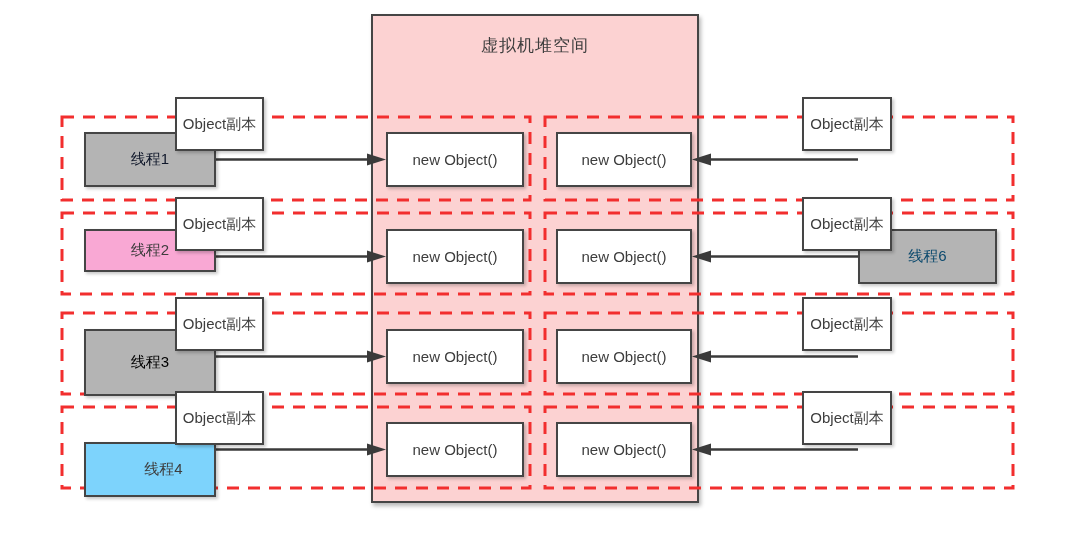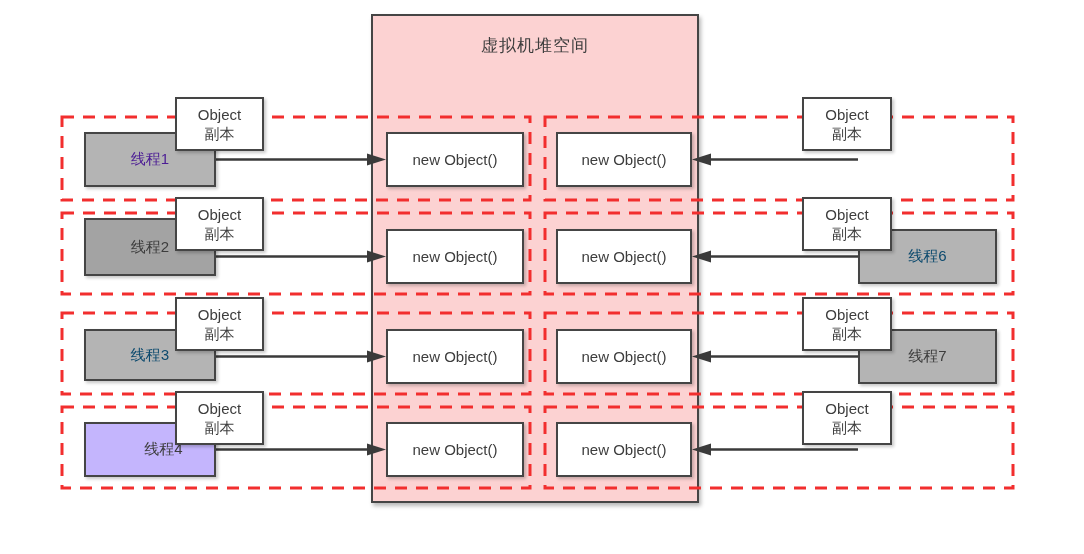--- a/index.html
+++ b/index.html
@@ -41,21 +41,21 @@
     display: flex;
     align-items: center;
     justify-content: center;
     font-size: 15px;
     color: #3d3d3d;
     box-shadow: 2px 2px 3px rgba(0,0,0,0.22);
     white-space: nowrap;
   }
   .box.white { background: #ffffff; }
   .box.gray  { background: #b4b4b4; }
-  .box.copy  { flex-direction: column; line-height: 1.3; text-align: center; }
+  .box.copy  { line-height: 1.3; text-align: center; }
 </style>
 </head>
 <body>
 
 <div class="canvas" style="background: rgb(255, 255, 255);">
   <div class="heap" style="background: rgb(252, 210, 210); border-color: rgb(69, 69, 69);">
     <div class="heap-title" style="color: rgb(61, 61, 61);">虚拟机堆空间</div>
   </div>
   <svg class="overlay" width="1084" height="554" viewBox="0 0 1084 554">
       <rect x="62" y="117" width="468" height="83" fill="none" stroke="#f22e2e" stroke-width="3" stroke-dasharray="12 9"></rect>
@@ -77,56 +77,55 @@
       <line x1="858" y1="356.5" x2="709" y2="356.5" stroke="#3a3a3a" stroke-width="2.5"></line>
       <polygon points="692,356.5 711,350.5 711,362.5" fill="#3a3a3a"></polygon>
       <rect x="62" y="407" width="468" height="81" fill="none" stroke="#f22e2e" stroke-width="3" stroke-dasharray="12 9"></rect>
       <rect x="545" y="407" width="468" height="81" fill="none" stroke="#f22e2e" stroke-width="3" stroke-dasharray="12 9"></rect>
       <line x1="216" y1="449.5" x2="369" y2="449.5" stroke="#3a3a3a" stroke-width="2.5"></line>
       <polygon points="386,449.5 367,443.5 367,455.5" fill="#3a3a3a"></polygon>
       <line x1="858" y1="449.5" x2="709" y2="449.5" stroke="#3a3a3a" stroke-width="2.5"></line>
       <polygon points="692,449.5 711,443.5 711,455.5" fill="#3a3a3a"></polygon>
     </svg>
   <div class="nodes">
-      <div class="box gray" style="left: 84px; top: 132px; width: 132px; height: 55px; border-color: rgb(69, 69, 69); color: #4c1d95; background: rgb(180, 180, 180);">线程1</div>
+      <div class="box gray" style="left: 84px; top: 132px; width: 132px; height: 55px; border-color: rgb(69, 69, 69); color: #0f172a; background: rgb(180, 180, 180);">线程1</div>
       <div class="box white" style="left: 386px; top: 132px; width: 138px; height: 55px; border-color: rgb(69, 69, 69); color: rgb(61, 61, 61); background: rgb(255, 255, 255);">new Object()</div>
       <div class="box white" style="left: 556px; top: 132px; width: 136px; height: 55px; border-color: rgb(69, 69, 69); color: rgb(61, 61, 61); background: rgb(255, 255, 255);">new Object()</div>
       <div class="box white copy" style="left: 175px; top: 97px; width: 89px; height: 54px; border-color: rgb(69, 69, 69); color: rgb(61, 61, 61); background: rgb(255, 255, 255);">
         <span>Object</span>
         <span>副本</span>
       </div>
       <div class="box white copy" style="left: 802px; top: 97px; width: 90px; height: 54px; border-color: rgb(69, 69, 69); color: rgb(61, 61, 61); background: rgb(255, 255, 255);">
         <span>Object</span>
         <span>副本</span>
       </div>
-      <div class="box gray" style="left: 84px; top: 218px; width: 132px; height: 58px; border-color: rgb(69, 69, 69); color: rgb(61, 61, 61); background: #a3a3a3;">线程2</div>
+      <div class="box gray" style="left: 84px; top: 229px; width: 132px; height: 43px; border-color: rgb(69, 69, 69); color: rgb(61, 61, 61); background: #f9a8d4;">线程2</div>
       <div class="box gray" style="left: 858px; top: 229px; width: 139px; height: 55px; border-color: rgb(69, 69, 69); color: #0c4a6e; background: rgb(180, 180, 180);">线程6</div>
       <div class="box white" style="left: 386px; top: 229px; width: 138px; height: 55px; border-color: rgb(69, 69, 69); color: rgb(61, 61, 61); background: rgb(255, 255, 255);">new Object()</div>
       <div class="box white" style="left: 556px; top: 229px; width: 136px; height: 55px; border-color: rgb(69, 69, 69); color: rgb(61, 61, 61); background: rgb(255, 255, 255);">new Object()</div>
       <div class="box white copy" style="left: 175px; top: 197px; width: 89px; height: 54px; border-color: rgb(69, 69, 69); color: rgb(61, 61, 61); background: rgb(255, 255, 255);">
         <span>Object</span>
         <span>副本</span>
       </div>
       <div class="box white copy" style="left: 802px; top: 197px; width: 90px; height: 54px; border-color: rgb(69, 69, 69); color: rgb(61, 61, 61); background: rgb(255, 255, 255);">
         <span>Object</span>
         <span>副本</span>
       </div>
-      <div class="box gray" style="left: 84px; top: 329px; width: 132px; height: 52px; border-color: rgb(69, 69, 69); color: #0c4a6e; background: rgb(180, 180, 180); font-family: Liberation Mono, monospace;">线程3</div>
-      <div class="box gray" style="left: 858px; top: 329px; width: 139px; height: 55px; border-color: rgb(69, 69, 69); color: rgb(61, 61, 61); background: rgb(180, 180, 180);">线程7</div>
+      <div class="box gray" style="left: 84px; top: 329px; width: 132px; height: 67px; border-color: rgb(69, 69, 69); color: #000000; background: rgb(180, 180, 180);">线程3</div>
       <div class="box white" style="left: 386px; top: 329px; width: 138px; height: 55px; border-color: rgb(69, 69, 69); color: rgb(61, 61, 61); background: rgb(255, 255, 255);">new Object()</div>
       <div class="box white" style="left: 556px; top: 329px; width: 136px; height: 55px; border-color: rgb(69, 69, 69); color: rgb(61, 61, 61); background: rgb(255, 255, 255);">new Object()</div>
       <div class="box white copy" style="left: 175px; top: 297px; width: 89px; height: 54px; border-color: rgb(69, 69, 69); color: rgb(61, 61, 61); background: rgb(255, 255, 255);">
         <span>Object</span>
         <span>副本</span>
       </div>
       <div class="box white copy" style="left: 802px; top: 297px; width: 90px; height: 54px; border-color: rgb(69, 69, 69); color: rgb(61, 61, 61); background: rgb(255, 255, 255);">
         <span>Object</span>
         <span>副本</span>
       </div>
-      <div class="box gray" style="left: 84px; top: 422px; width: 132px; height: 55px; border-color: rgb(69, 69, 69); color: rgb(61, 61, 61); background: #c4b5fd; padding-left: 27px;">线程4</div>
+      <div class="box gray" style="left: 84px; top: 442px; width: 132px; height: 55px; border-color: rgb(69, 69, 69); color: rgb(61, 61, 61); background: #7dd3fc; padding-left: 27px;">线程4</div>
       <div class="box white" style="left: 386px; top: 422px; width: 138px; height: 55px; border-color: rgb(69, 69, 69); color: rgb(61, 61, 61); background: rgb(255, 255, 255);">new Object()</div>
       <div class="box white" style="left: 556px; top: 422px; width: 136px; height: 55px; border-color: rgb(69, 69, 69); color: rgb(61, 61, 61); background: rgb(255, 255, 255);">new Object()</div>
       <div class="box white copy" style="left: 175px; top: 391px; width: 89px; height: 54px; border-color: rgb(69, 69, 69); color: rgb(61, 61, 61); background: rgb(255, 255, 255);">
         <span>Object</span>
         <span>副本</span>
       </div>
       <div class="box white copy" style="left: 802px; top: 391px; width: 90px; height: 54px; border-color: rgb(69, 69, 69); color: rgb(61, 61, 61); background: rgb(255, 255, 255);">
         <span>Object</span>
         <span>副本</span>
       </div>

